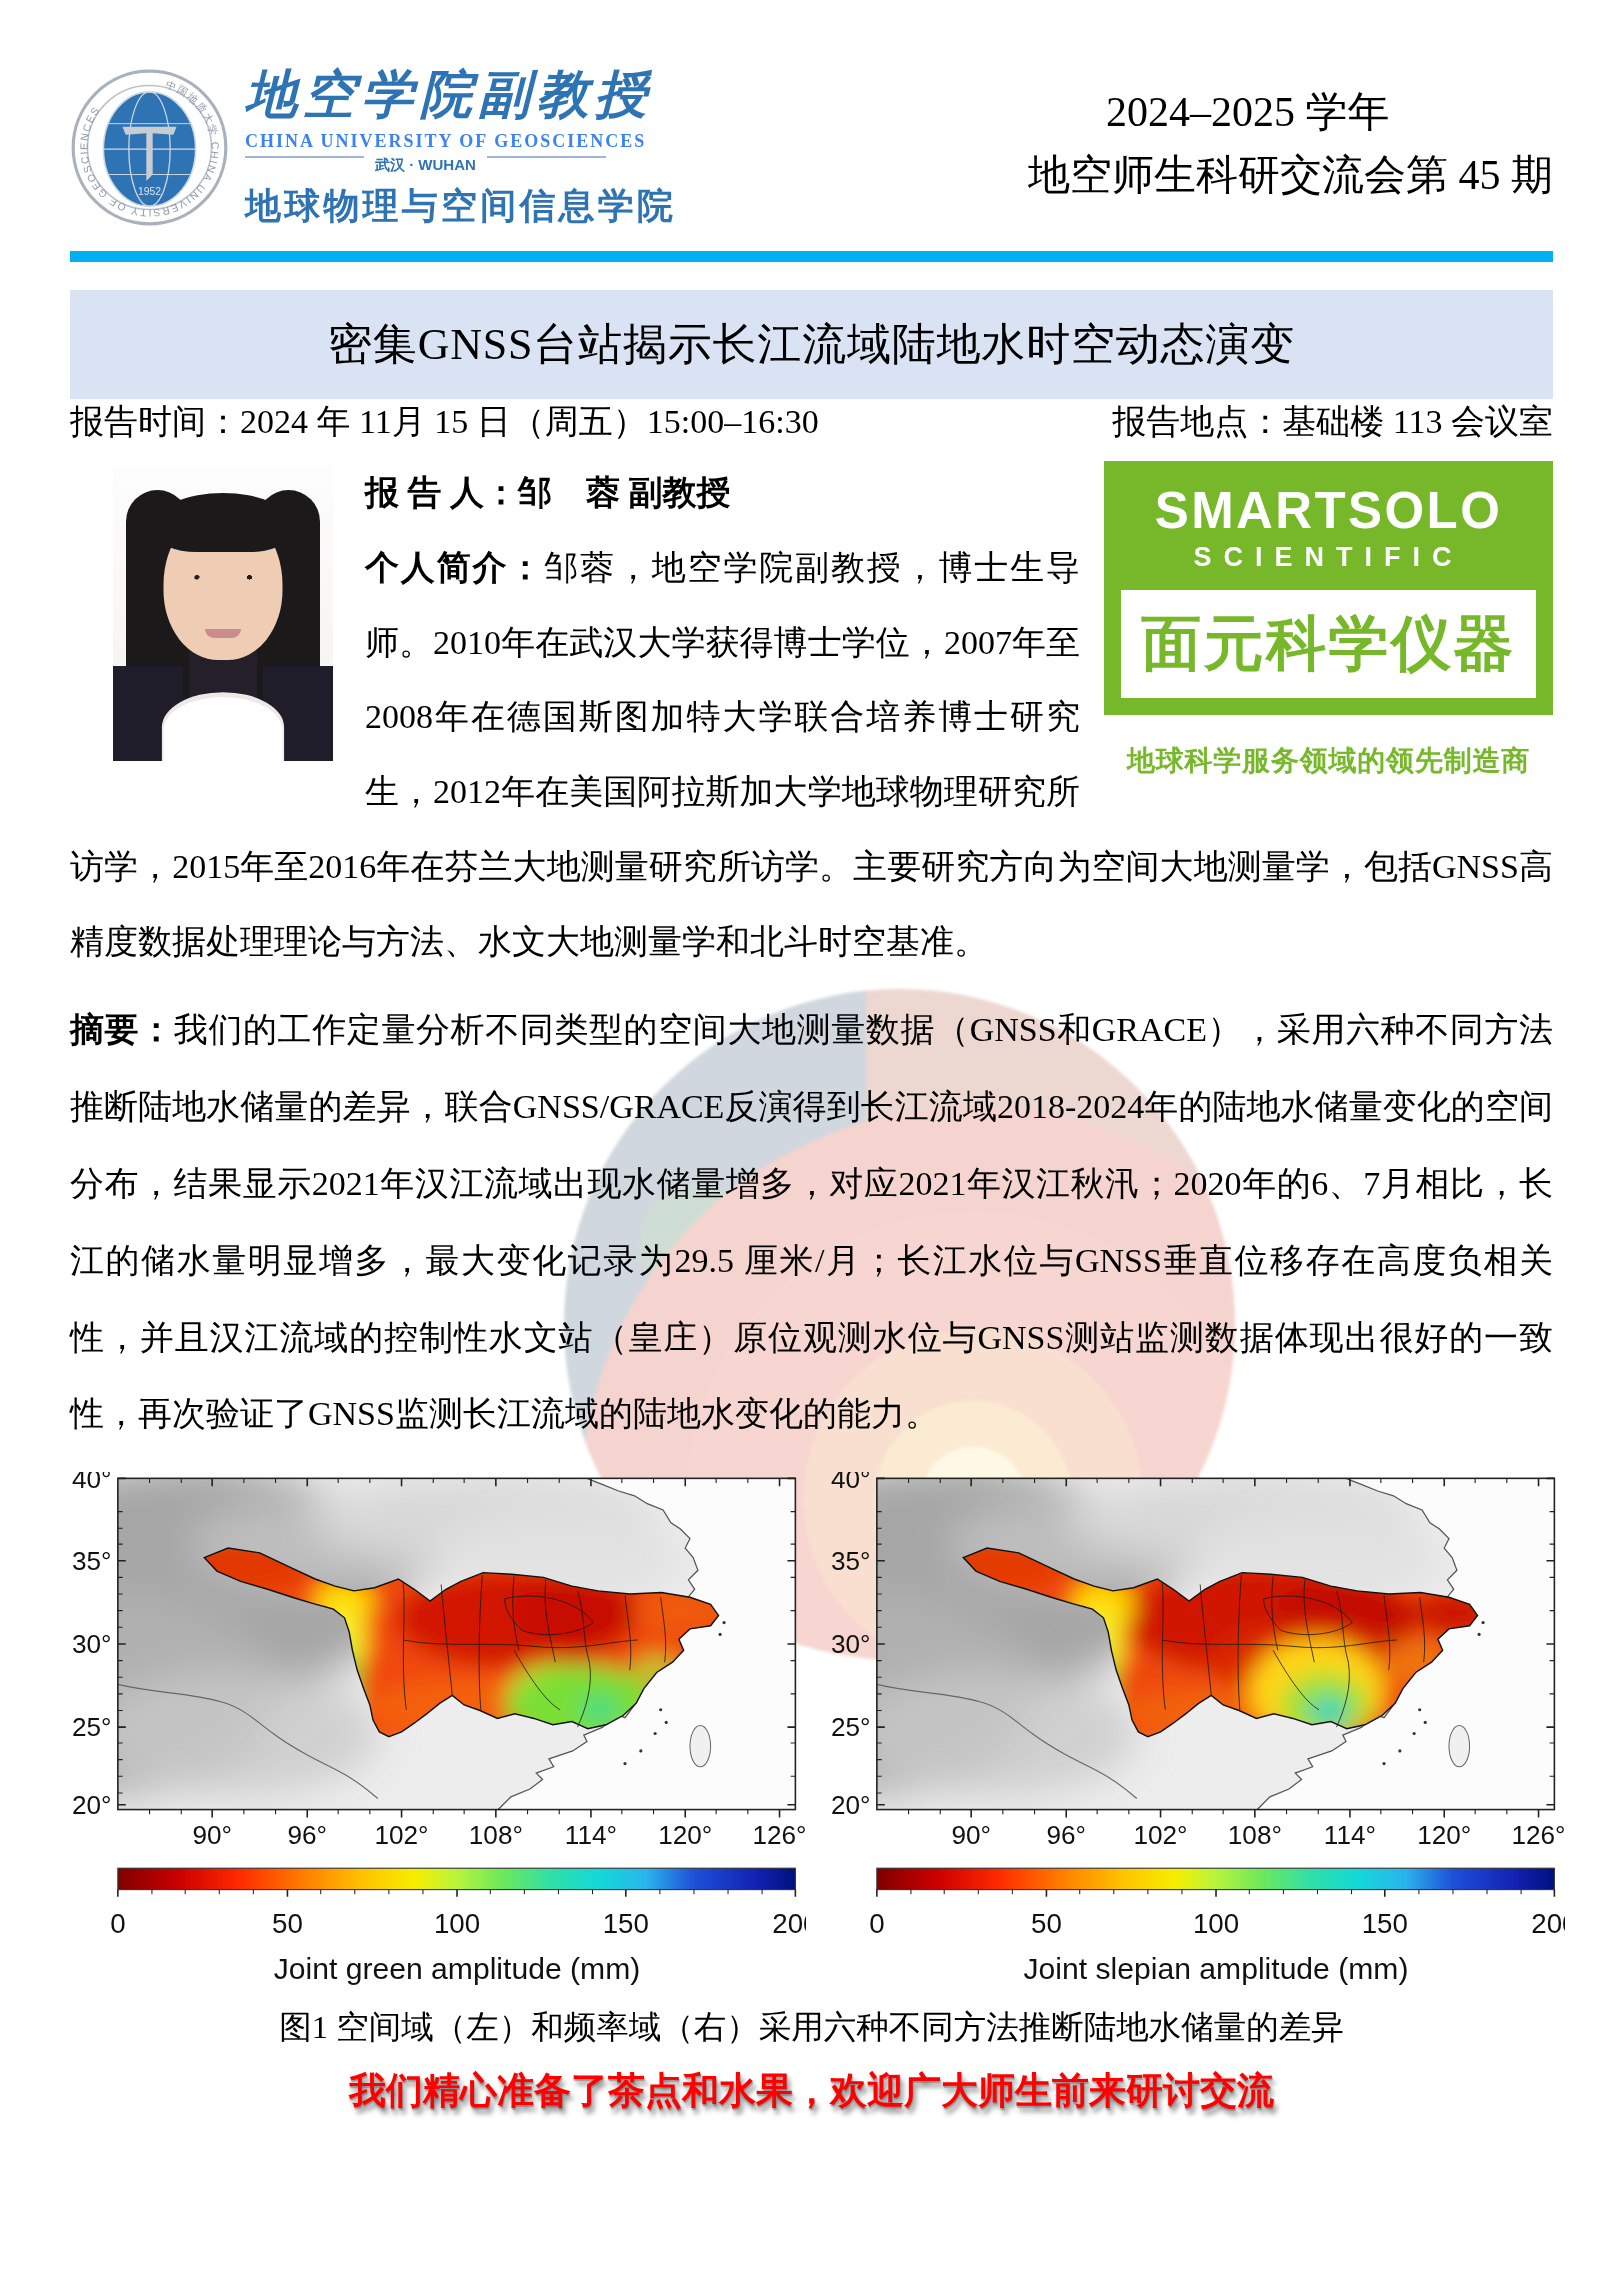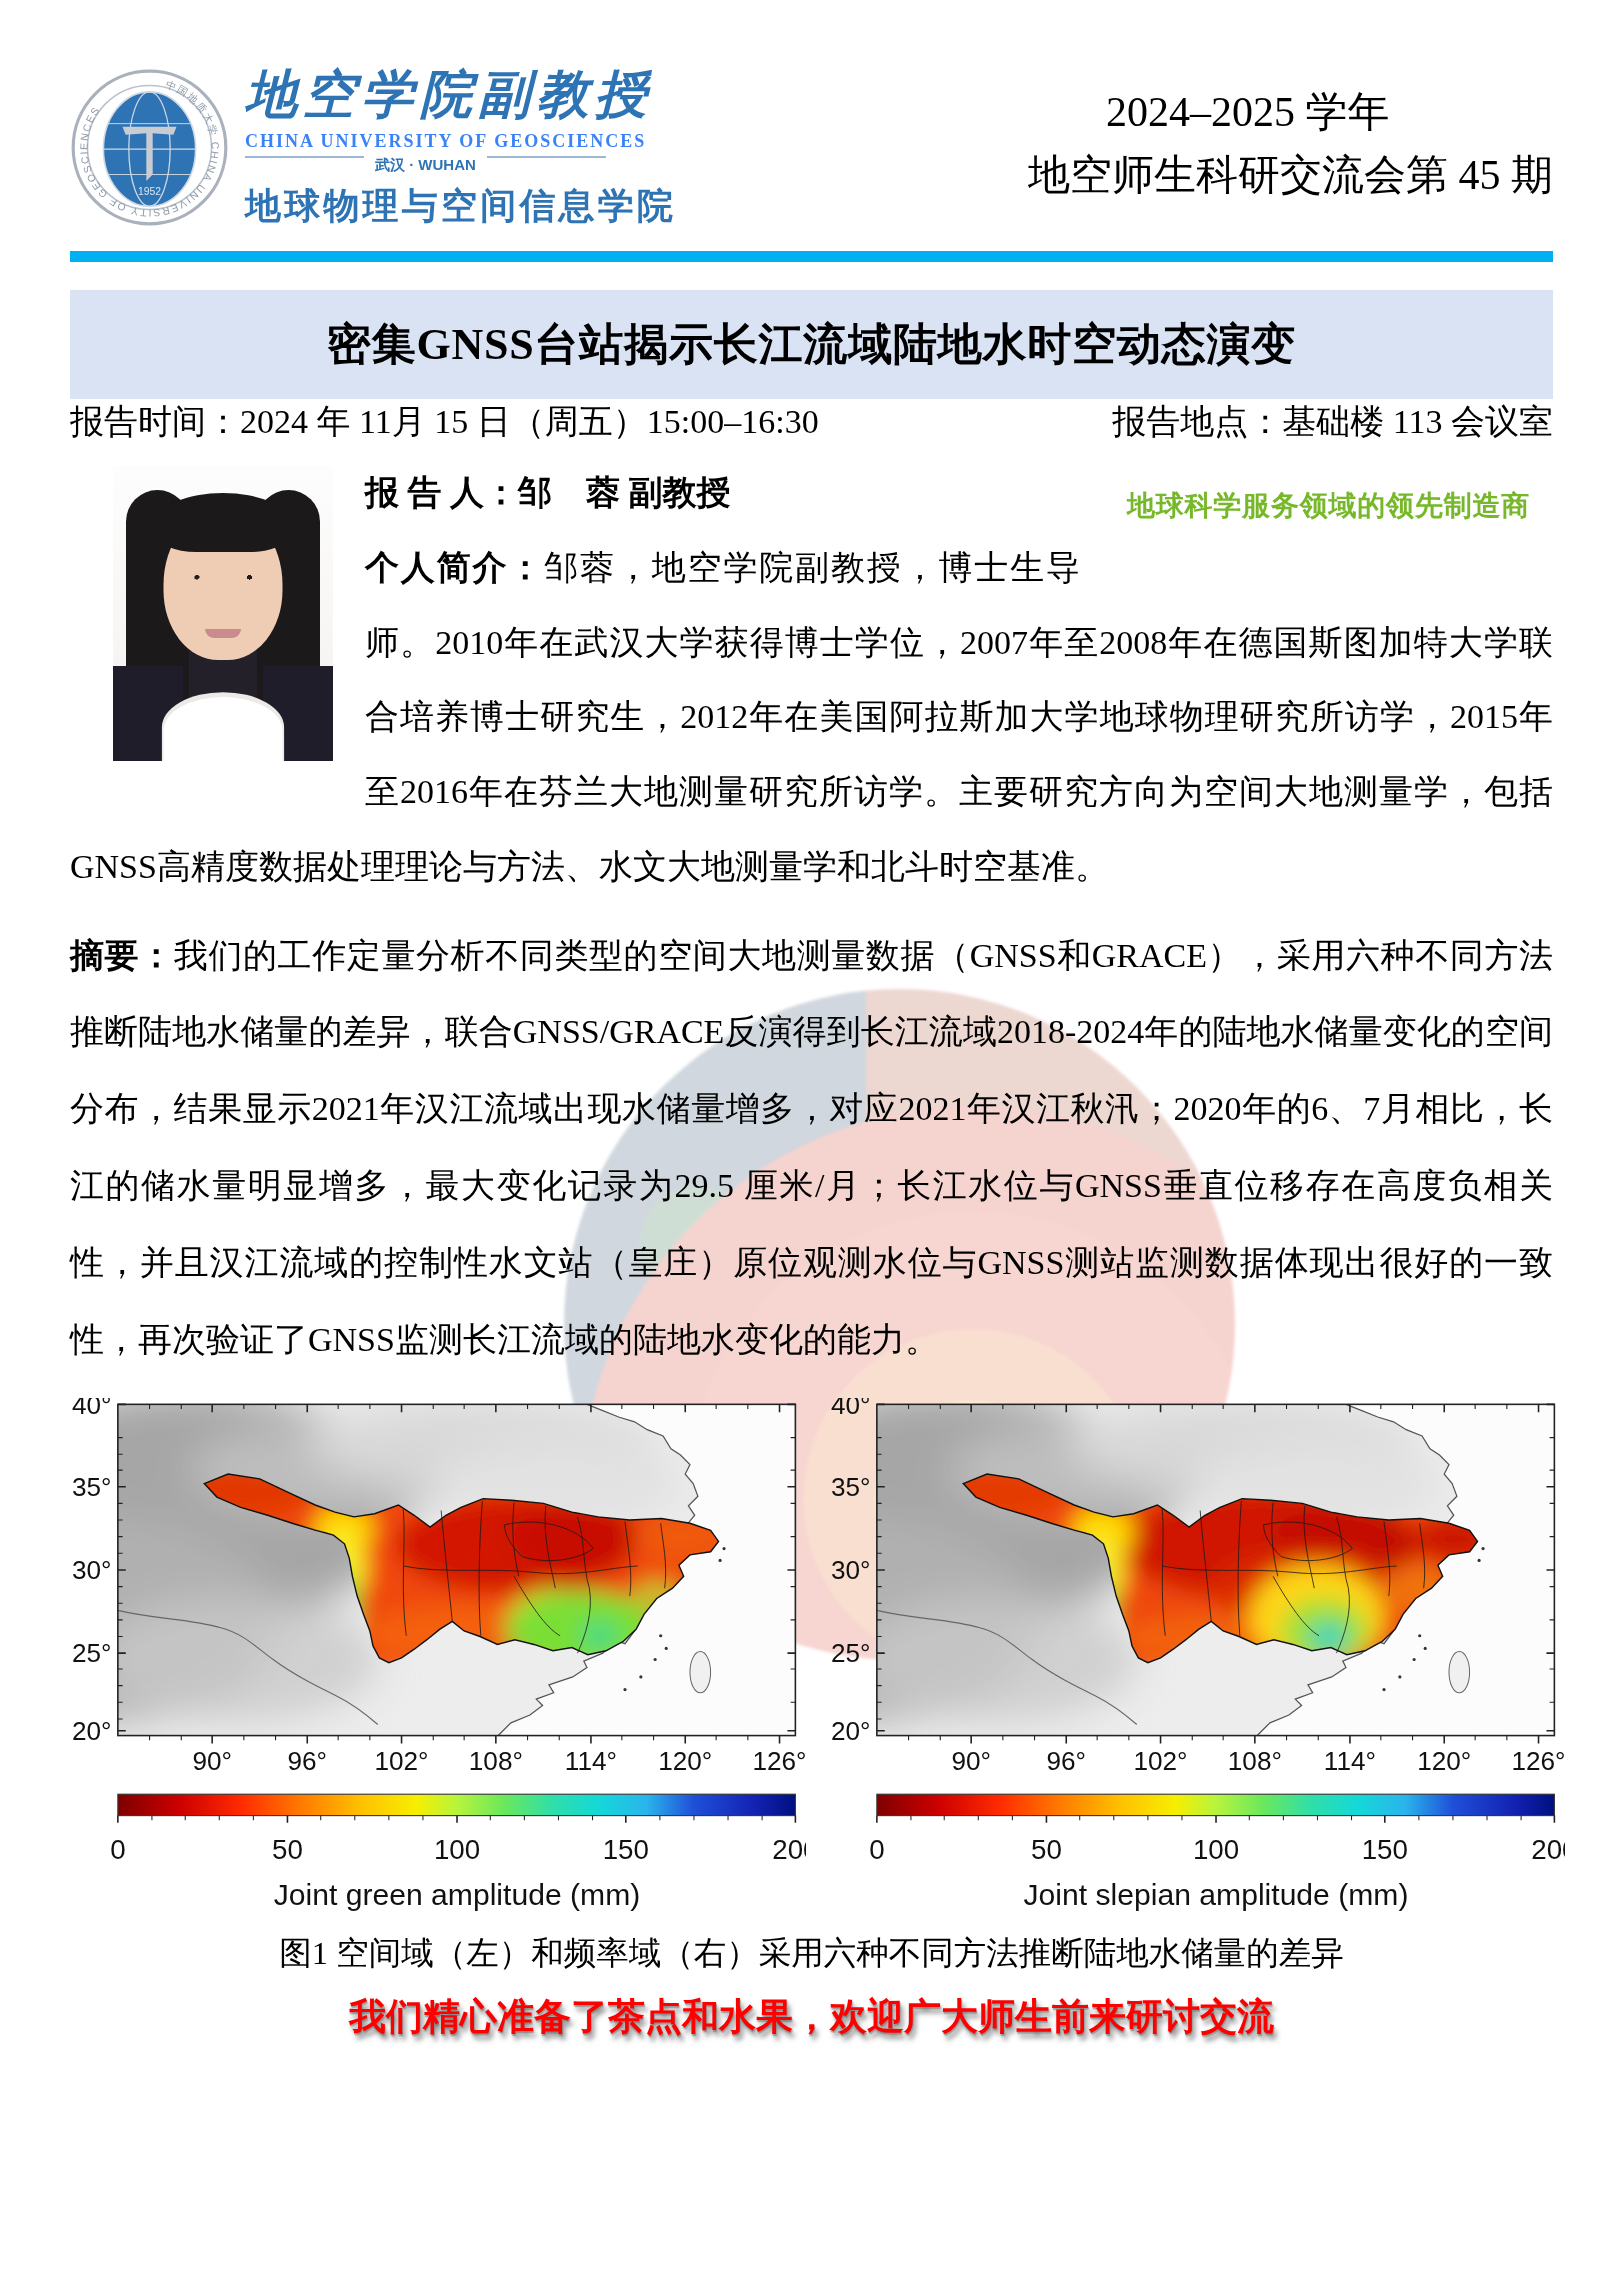--- a/index.html
+++ b/index.html
@@ -15,21 +15,21 @@
   .uni-en{font-size:18px;font-weight:700;color:#3b82f6;letter-spacing:2px;margin-top:8px;font-family:"Liberation Serif",serif;}
   .uni-city{display:flex;align-items:flex-start;gap:11px;color:#2e74b5;font-size:15px;font-weight:700;margin-top:4.8px;font-family:"Liberation Sans",sans-serif;}
   .uni-city::before,.uni-city::after{content:"";flex:0 0 119px;height:1.6px;background:#9db6d6;}
   .uni-college{font-size:36px;font-weight:700;color:#2e74b5;letter-spacing:3.2px;margin-top:6.3px;font-family:"Liberation Sans",sans-serif;}
   .header-right{margin-top:12.7px;font-size:42px;line-height:1.5;white-space:nowrap;}
   .session-year{padding-left:78px;}
 
   
   .rule{height:10.3px;background:#00b0f0;margin-top:20.6px;}
   .title-bar{margin-top:28.5px;background:#dae3f3;height:109px;display:flex;align-items:center;justify-content:center;}
-  .title-bar .t{font-size:44px;font-weight:700;letter-spacing:0.8px;}
+  .title-bar .t{font-size:44px;font-weight:400;letter-spacing:0.8px;}
 
   
   .info-row{display:flex;justify-content:space-between;font-size:34px;}
 
   
   .speaker-section{margin-top:11px;font-size:34px;line-height:2.2;text-align:justify;}
   .speaker-section::after{content:"";display:block;clear:both;}
   .photo{float:left;width:220px;height:295px;margin:9.5px 32px 11px 43px;background:
      radial-gradient(ellipse 71px 49px at 50% 30%,#f3d9c8 60%,rgba(243,217,200,0) 62%),
      radial-gradient(ellipse 94px 119px at 50% 34%,#1d1a1c 55%,rgba(29,26,28,0) 57%),
@@ -142,20 +142,27 @@
           <div class="hairR"></div>
         <div class="face"></div>
         <div class="fringe"></div>
         <div class="eyes"></div>
         <div class="mouth"></div>
         <div class="jacket"></div>
         <div class="collar"></div>
       </div>
 
       <div class="sponsor">
+        <div class="sp-box">
+          <div class="sp-en1">SMARTSOLO</div>
+          <div class="sp-en2">SCIENTIFIC</div>
+          <div class="sp-cn-box">
+            <div class="sp-cn">面元科学仪器</div>
+          </div>
+        </div>
         <div class="sp-tagline">地球科学服务领域的领先制造商</div>
       </div>
 
       <div class="speaker-name">报 告 人：邹　蓉 副教授</div>
       <div><span class="bio-label">个人简介：</span><span>邹蓉，地空学院副教授，博士生导师。2010年在武汉大学获得博士学位，2007年至2008年在德国斯图加特大学联合培养博士研究生，2012年在美国阿拉斯加大学地球物理研究所访学，2015年至2016年在芬兰大地测量研究所访学。主要研究方向为空间大地测量学，包括GNSS高精度数据处理理论与方法、水文大地测量学和北斗时空基准。</span></div>
     </div>
 
     <div class="abstract">
       <span class="lab">摘要：</span><span>我们的工作定量分析不同类型的空间大地测量数据（GNSS和GRACE），采用六种不同方法推断陆地水储量的差异，联合GNSS/GRACE反演得到长江流域2018-2024年的陆地水储量变化的空间分布，结果显示2021年汉江流域出现水储量增多，对应2021年汉江秋汛；2020年的6、7月相比，长江的储水量明显增多，最大变化记录为29.5 厘米/月；长江水位与GNSS垂直位移存在高度负相关性，并且汉江流域的控制性水文站（皇庄）原位观测水位与GNSS测站监测数据体现出很好的一致性，再次验证了GNSS监测长江流域的陆地水变化的能力。</span>
     </div>

